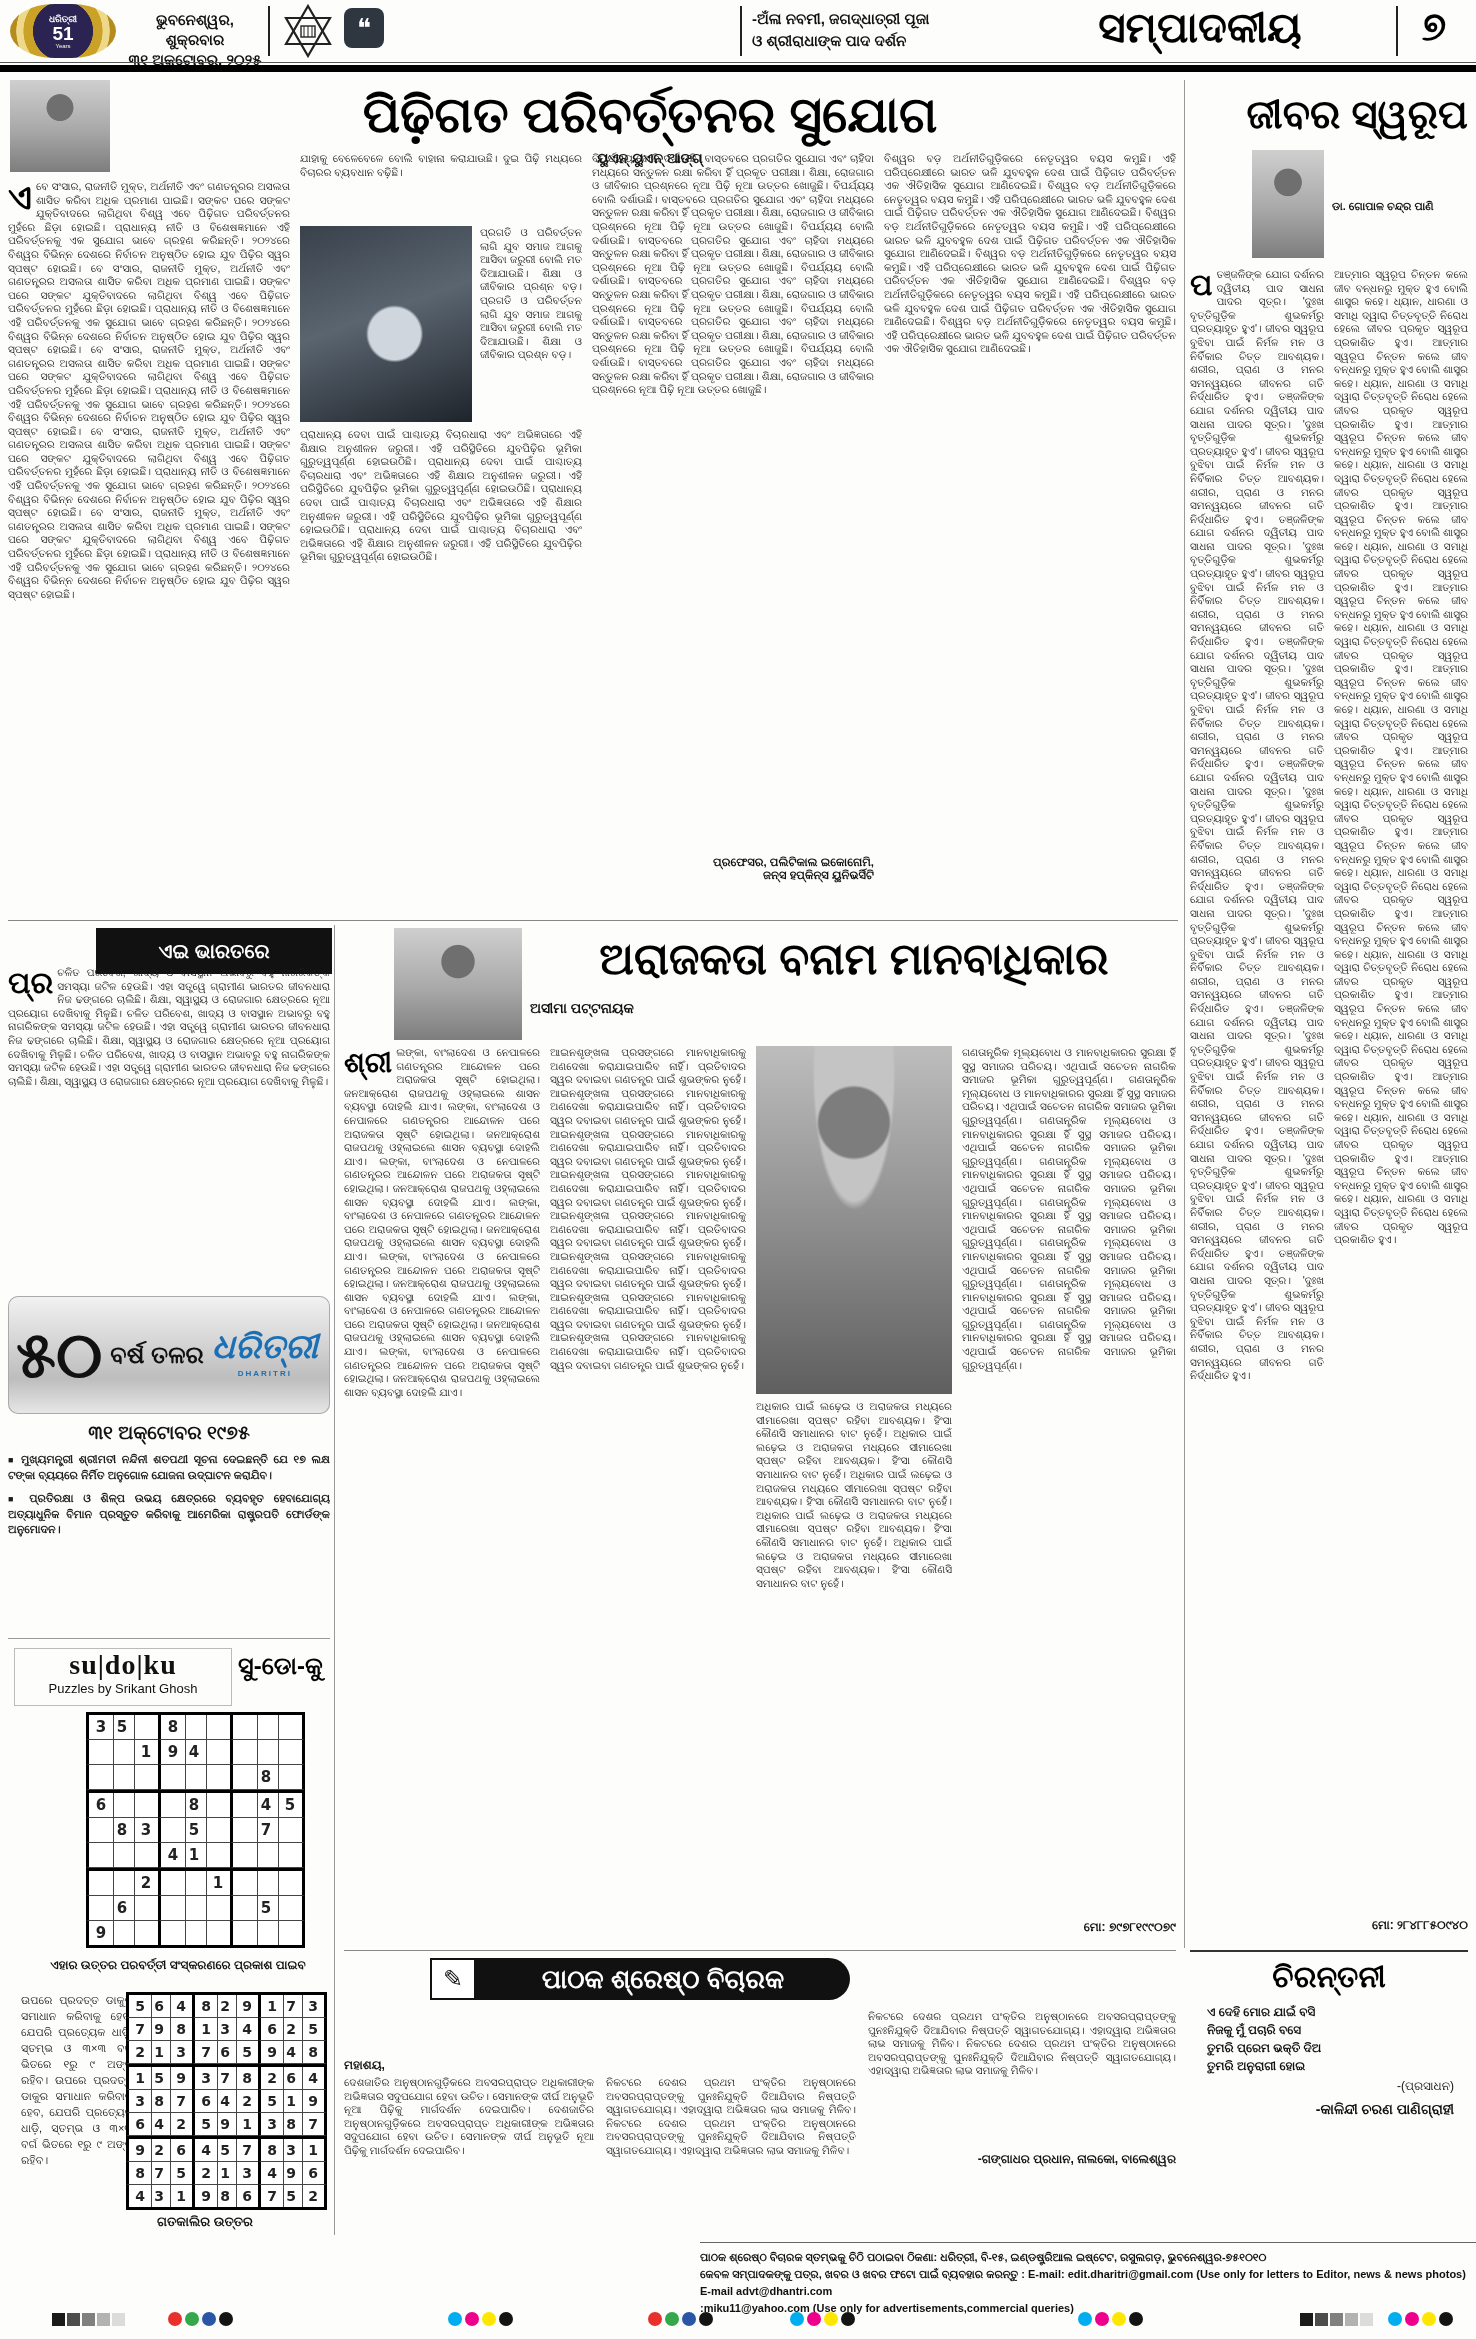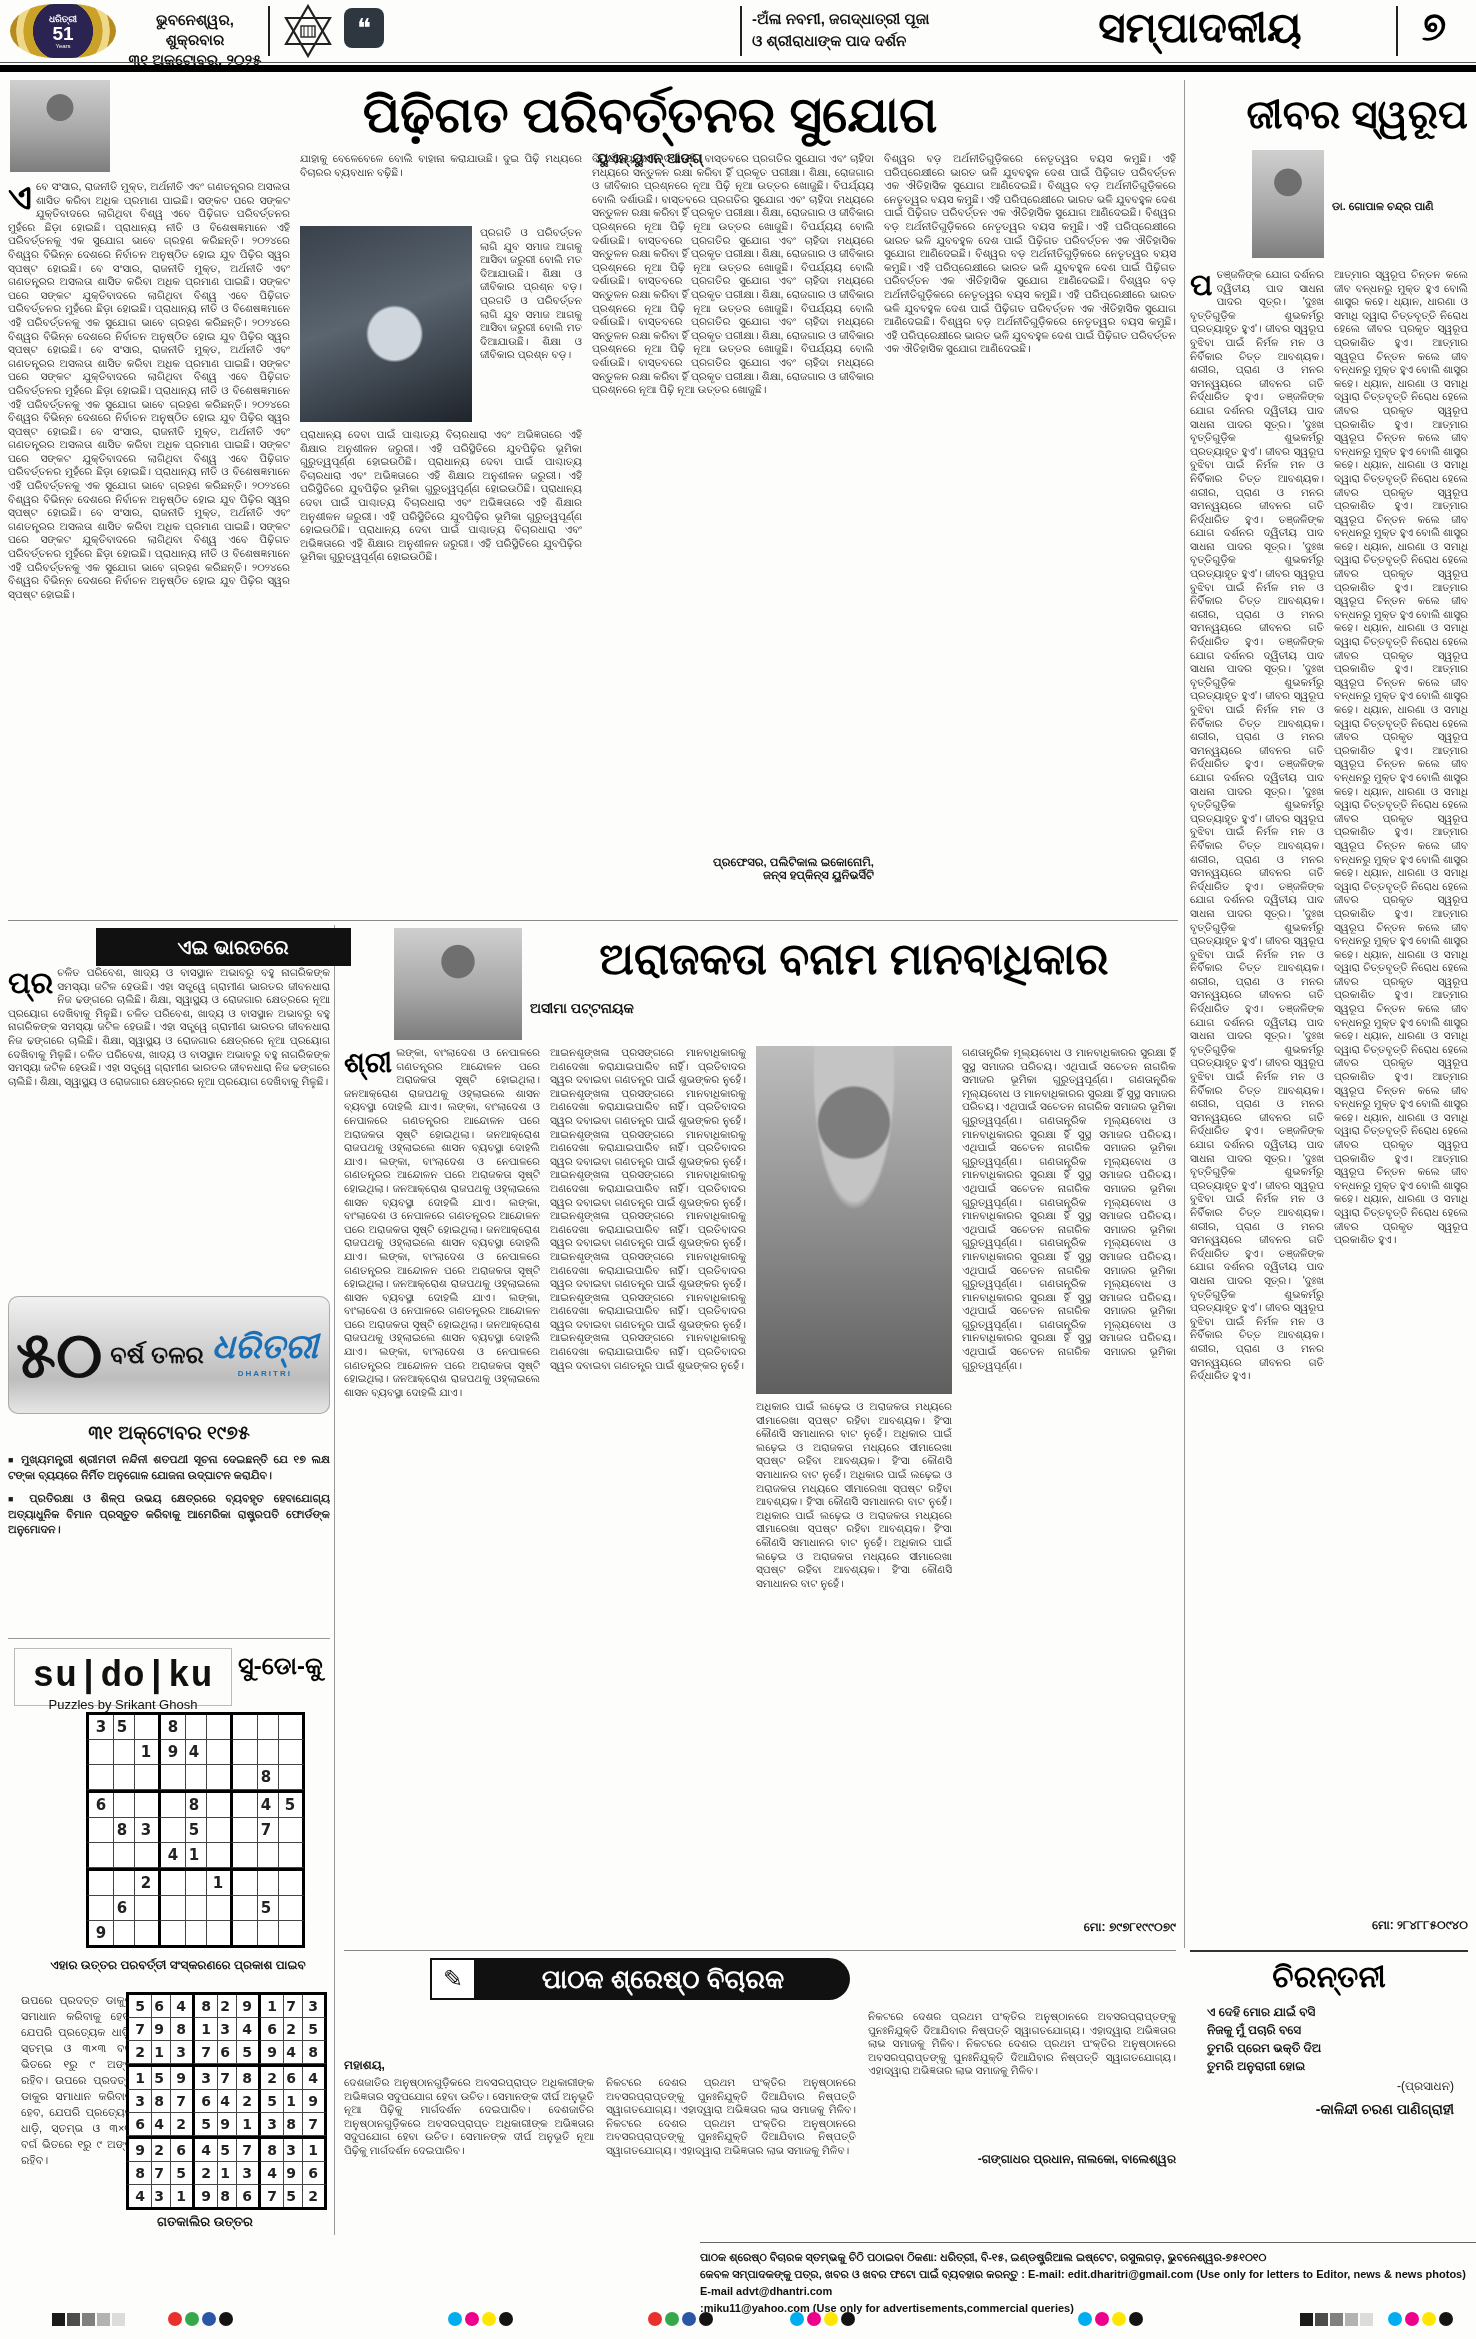--- a/index.html
+++ b/index.html
@@ -98,22 +98,22 @@
   <div class="abs" style="left:1332px;top:200px;width:136px;font-size:11px;font-weight:bold;">ଡା. ଗୋପାଳ ଚନ୍ଦ୍ର ପାଣି</div>
 
   <div class="abs bodytext" style="left:1190px;top:268px;width:134px;height:1672px;">
     <span class="dropcap" style="font-size:30px;">ପ</span>
     <span>ତଞ୍ଜଳିଙ୍କ ଯୋଗ ଦର୍ଶନର ଦ୍ୱିତୀୟ ପାଦ ସାଧନା ପାଦର ସୂତ୍ର। 'ଦୁଃଖ ବୃତ୍ତିଗୁଡ଼ିକ ଶୁଭକର୍ମରୁ ପ୍ରତ୍ୟାହୃତ ହୁଏ'। ଜୀବର ସ୍ୱରୂପ ବୁଝିବା ପାଇଁ ନିର୍ମଳ ମନ ଓ ନିର୍ବିକାର ଚିତ୍ତ ଆବଶ୍ୟକ। ଶରୀର, ପ୍ରାଣ ଓ ମନର ସମନ୍ୱୟରେ ଜୀବନର ଗତି ନିର୍ଦ୍ଧାରିତ ହୁଏ। ତଞ୍ଜଳିଙ୍କ ଯୋଗ ଦର୍ଶନର ଦ୍ୱିତୀୟ ପାଦ ସାଧନା ପାଦର ସୂତ୍ର। 'ଦୁଃଖ ବୃତ୍ତିଗୁଡ଼ିକ ଶୁଭକର୍ମରୁ ପ୍ରତ୍ୟାହୃତ ହୁଏ'। ଜୀବର ସ୍ୱରୂପ ବୁଝିବା ପାଇଁ ନିର୍ମଳ ମନ ଓ ନିର୍ବିକାର ଚିତ୍ତ ଆବଶ୍ୟକ। ଶରୀର, ପ୍ରାଣ ଓ ମନର ସମନ୍ୱୟରେ ଜୀବନର ଗତି ନିର୍ଦ୍ଧାରିତ ହୁଏ। ତଞ୍ଜଳିଙ୍କ ଯୋଗ ଦର୍ଶନର ଦ୍ୱିତୀୟ ପାଦ ସାଧନା ପାଦର ସୂତ୍ର। 'ଦୁଃଖ ବୃତ୍ତିଗୁଡ଼ିକ ଶୁଭକର୍ମରୁ ପ୍ରତ୍ୟାହୃତ ହୁଏ'। ଜୀବର ସ୍ୱରୂପ ବୁଝିବା ପାଇଁ ନିର୍ମଳ ମନ ଓ ନିର୍ବିକାର ଚିତ୍ତ ଆବଶ୍ୟକ। ଶରୀର, ପ୍ରାଣ ଓ ମନର ସମନ୍ୱୟରେ ଜୀବନର ଗତି ନିର୍ଦ୍ଧାରିତ ହୁଏ। ତଞ୍ଜଳିଙ୍କ ଯୋଗ ଦର୍ଶନର ଦ୍ୱିତୀୟ ପାଦ ସାଧନା ପାଦର ସୂତ୍ର। 'ଦୁଃଖ ବୃତ୍ତିଗୁଡ଼ିକ ଶୁଭକର୍ମରୁ ପ୍ରତ୍ୟାହୃତ ହୁଏ'। ଜୀବର ସ୍ୱରୂପ ବୁଝିବା ପାଇଁ ନିର୍ମଳ ମନ ଓ ନିର୍ବିକାର ଚିତ୍ତ ଆବଶ୍ୟକ। ଶରୀର, ପ୍ରାଣ ଓ ମନର ସମନ୍ୱୟରେ ଜୀବନର ଗତି ନିର୍ଦ୍ଧାରିତ ହୁଏ। ତଞ୍ଜଳିଙ୍କ ଯୋଗ ଦର୍ଶନର ଦ୍ୱିତୀୟ ପାଦ ସାଧନା ପାଦର ସୂତ୍ର। 'ଦୁଃଖ ବୃତ୍ତିଗୁଡ଼ିକ ଶୁଭକର୍ମରୁ ପ୍ରତ୍ୟାହୃତ ହୁଏ'। ଜୀବର ସ୍ୱରୂପ ବୁଝିବା ପାଇଁ ନିର୍ମଳ ମନ ଓ ନିର୍ବିକାର ଚିତ୍ତ ଆବଶ୍ୟକ। ଶରୀର, ପ୍ରାଣ ଓ ମନର ସମନ୍ୱୟରେ ଜୀବନର ଗତି ନିର୍ଦ୍ଧାରିତ ହୁଏ। ତଞ୍ଜଳିଙ୍କ ଯୋଗ ଦର୍ଶନର ଦ୍ୱିତୀୟ ପାଦ ସାଧନା ପାଦର ସୂତ୍ର। 'ଦୁଃଖ ବୃତ୍ତିଗୁଡ଼ିକ ଶୁଭକର୍ମରୁ ପ୍ରତ୍ୟାହୃତ ହୁଏ'। ଜୀବର ସ୍ୱରୂପ ବୁଝିବା ପାଇଁ ନିର୍ମଳ ମନ ଓ ନିର୍ବିକାର ଚିତ୍ତ ଆବଶ୍ୟକ। ଶରୀର, ପ୍ରାଣ ଓ ମନର ସମନ୍ୱୟରେ ଜୀବନର ଗତି ନିର୍ଦ୍ଧାରିତ ହୁଏ। ତଞ୍ଜଳିଙ୍କ ଯୋଗ ଦର୍ଶନର ଦ୍ୱିତୀୟ ପାଦ ସାଧନା ପାଦର ସୂତ୍ର। 'ଦୁଃଖ ବୃତ୍ତିଗୁଡ଼ିକ ଶୁଭକର୍ମରୁ ପ୍ରତ୍ୟାହୃତ ହୁଏ'। ଜୀବର ସ୍ୱରୂପ ବୁଝିବା ପାଇଁ ନିର୍ମଳ ମନ ଓ ନିର୍ବିକାର ଚିତ୍ତ ଆବଶ୍ୟକ। ଶରୀର, ପ୍ରାଣ ଓ ମନର ସମନ୍ୱୟରେ ଜୀବନର ଗତି ନିର୍ଦ୍ଧାରିତ ହୁଏ। ତଞ୍ଜଳିଙ୍କ ଯୋଗ ଦର୍ଶନର ଦ୍ୱିତୀୟ ପାଦ ସାଧନା ପାଦର ସୂତ୍ର। 'ଦୁଃଖ ବୃତ୍ତିଗୁଡ଼ିକ ଶୁଭକର୍ମରୁ ପ୍ରତ୍ୟାହୃତ ହୁଏ'। ଜୀବର ସ୍ୱରୂପ ବୁଝିବା ପାଇଁ ନିର୍ମଳ ମନ ଓ ନିର୍ବିକାର ଚିତ୍ତ ଆବଶ୍ୟକ। ଶରୀର, ପ୍ରାଣ ଓ ମନର ସମନ୍ୱୟରେ ଜୀବନର ଗତି ନିର୍ଦ୍ଧାରିତ ହୁଏ। ତଞ୍ଜଳିଙ୍କ ଯୋଗ ଦର୍ଶନର ଦ୍ୱିତୀୟ ପାଦ ସାଧନା ପାଦର ସୂତ୍ର। 'ଦୁଃଖ ବୃତ୍ତିଗୁଡ଼ିକ ଶୁଭକର୍ମରୁ ପ୍ରତ୍ୟାହୃତ ହୁଏ'। ଜୀବର ସ୍ୱରୂପ ବୁଝିବା ପାଇଁ ନିର୍ମଳ ମନ ଓ ନିର୍ବିକାର ଚିତ୍ତ ଆବଶ୍ୟକ। ଶରୀର, ପ୍ରାଣ ଓ ମନର ସମନ୍ୱୟରେ ଜୀବନର ଗତି ନିର୍ଦ୍ଧାରିତ ହୁଏ।</span>
   </div>
   <div class="abs bodytext" style="left:1334px;top:268px;width:134px;height:1645px;">ଆତ୍ମାର ସ୍ୱରୂପ ଚିନ୍ତନ କଲେ ଜୀବ ବନ୍ଧନରୁ ମୁକ୍ତ ହୁଏ ବୋଲି ଶାସ୍ତ୍ର କହେ। ଧ୍ୟାନ, ଧାରଣା ଓ ସମାଧି ଦ୍ୱାରା ଚିତ୍ତବୃତ୍ତି ନିରୋଧ ହେଲେ ଜୀବର ପ୍ରକୃତ ସ୍ୱରୂପ ପ୍ରକାଶିତ ହୁଏ। ଆତ୍ମାର ସ୍ୱରୂପ ଚିନ୍ତନ କଲେ ଜୀବ ବନ୍ଧନରୁ ମୁକ୍ତ ହୁଏ ବୋଲି ଶାସ୍ତ୍ର କହେ। ଧ୍ୟାନ, ଧାରଣା ଓ ସମାଧି ଦ୍ୱାରା ଚିତ୍ତବୃତ୍ତି ନିରୋଧ ହେଲେ ଜୀବର ପ୍ରକୃତ ସ୍ୱରୂପ ପ୍ରକାଶିତ ହୁଏ। ଆତ୍ମାର ସ୍ୱରୂପ ଚିନ୍ତନ କଲେ ଜୀବ ବନ୍ଧନରୁ ମୁକ୍ତ ହୁଏ ବୋଲି ଶାସ୍ତ୍ର କହେ। ଧ୍ୟାନ, ଧାରଣା ଓ ସମାଧି ଦ୍ୱାରା ଚିତ୍ତବୃତ୍ତି ନିରୋଧ ହେଲେ ଜୀବର ପ୍ରକୃତ ସ୍ୱରୂପ ପ୍ରକାଶିତ ହୁଏ। ଆତ୍ମାର ସ୍ୱରୂପ ଚିନ୍ତନ କଲେ ଜୀବ ବନ୍ଧନରୁ ମୁକ୍ତ ହୁଏ ବୋଲି ଶାସ୍ତ୍ର କହେ। ଧ୍ୟାନ, ଧାରଣା ଓ ସମାଧି ଦ୍ୱାରା ଚିତ୍ତବୃତ୍ତି ନିରୋଧ ହେଲେ ଜୀବର ପ୍ରକୃତ ସ୍ୱରୂପ ପ୍ରକାଶିତ ହୁଏ। ଆତ୍ମାର ସ୍ୱରୂପ ଚିନ୍ତନ କଲେ ଜୀବ ବନ୍ଧନରୁ ମୁକ୍ତ ହୁଏ ବୋଲି ଶାସ୍ତ୍ର କହେ। ଧ୍ୟାନ, ଧାରଣା ଓ ସମାଧି ଦ୍ୱାରା ଚିତ୍ତବୃତ୍ତି ନିରୋଧ ହେଲେ ଜୀବର ପ୍ରକୃତ ସ୍ୱରୂପ ପ୍ରକାଶିତ ହୁଏ। ଆତ୍ମାର ସ୍ୱରୂପ ଚିନ୍ତନ କଲେ ଜୀବ ବନ୍ଧନରୁ ମୁକ୍ତ ହୁଏ ବୋଲି ଶାସ୍ତ୍ର କହେ। ଧ୍ୟାନ, ଧାରଣା ଓ ସମାଧି ଦ୍ୱାରା ଚିତ୍ତବୃତ୍ତି ନିରୋଧ ହେଲେ ଜୀବର ପ୍ରକୃତ ସ୍ୱରୂପ ପ୍ରକାଶିତ ହୁଏ। ଆତ୍ମାର ସ୍ୱରୂପ ଚିନ୍ତନ କଲେ ଜୀବ ବନ୍ଧନରୁ ମୁକ୍ତ ହୁଏ ବୋଲି ଶାସ୍ତ୍ର କହେ। ଧ୍ୟାନ, ଧାରଣା ଓ ସମାଧି ଦ୍ୱାରା ଚିତ୍ତବୃତ୍ତି ନିରୋଧ ହେଲେ ଜୀବର ପ୍ରକୃତ ସ୍ୱରୂପ ପ୍ରକାଶିତ ହୁଏ। ଆତ୍ମାର ସ୍ୱରୂପ ଚିନ୍ତନ କଲେ ଜୀବ ବନ୍ଧନରୁ ମୁକ୍ତ ହୁଏ ବୋଲି ଶାସ୍ତ୍ର କହେ। ଧ୍ୟାନ, ଧାରଣା ଓ ସମାଧି ଦ୍ୱାରା ଚିତ୍ତବୃତ୍ତି ନିରୋଧ ହେଲେ ଜୀବର ପ୍ରକୃତ ସ୍ୱରୂପ ପ୍ରକାଶିତ ହୁଏ। ଆତ୍ମାର ସ୍ୱରୂପ ଚିନ୍ତନ କଲେ ଜୀବ ବନ୍ଧନରୁ ମୁକ୍ତ ହୁଏ ବୋଲି ଶାସ୍ତ୍ର କହେ। ଧ୍ୟାନ, ଧାରଣା ଓ ସମାଧି ଦ୍ୱାରା ଚିତ୍ତବୃତ୍ତି ନିରୋଧ ହେଲେ ଜୀବର ପ୍ରକୃତ ସ୍ୱରୂପ ପ୍ରକାଶିତ ହୁଏ। ଆତ୍ମାର ସ୍ୱରୂପ ଚିନ୍ତନ କଲେ ଜୀବ ବନ୍ଧନରୁ ମୁକ୍ତ ହୁଏ ବୋଲି ଶାସ୍ତ୍ର କହେ। ଧ୍ୟାନ, ଧାରଣା ଓ ସମାଧି ଦ୍ୱାରା ଚିତ୍ତବୃତ୍ତି ନିରୋଧ ହେଲେ ଜୀବର ପ୍ରକୃତ ସ୍ୱରୂପ ପ୍ରକାଶିତ ହୁଏ। ଆତ୍ମାର ସ୍ୱରୂପ ଚିନ୍ତନ କଲେ ଜୀବ ବନ୍ଧନରୁ ମୁକ୍ତ ହୁଏ ବୋଲି ଶାସ୍ତ୍ର କହେ। ଧ୍ୟାନ, ଧାରଣା ଓ ସମାଧି ଦ୍ୱାରା ଚିତ୍ତବୃତ୍ତି ନିରୋଧ ହେଲେ ଜୀବର ପ୍ରକୃତ ସ୍ୱରୂପ ପ୍ରକାଶିତ ହୁଏ। ଆତ୍ମାର ସ୍ୱରୂପ ଚିନ୍ତନ କଲେ ଜୀବ ବନ୍ଧନରୁ ମୁକ୍ତ ହୁଏ ବୋଲି ଶାସ୍ତ୍ର କହେ। ଧ୍ୟାନ, ଧାରଣା ଓ ସମାଧି ଦ୍ୱାରା ଚିତ୍ତବୃତ୍ତି ନିରୋଧ ହେଲେ ଜୀବର ପ୍ରକୃତ ସ୍ୱରୂପ ପ୍ରକାଶିତ ହୁଏ।</div>
   <div class="abs sig" style="left:1334px;top:1918px;width:134px;font-size:12px;">ମୋ: ୨୮୪୮୮୫୦୯୪୦</div>
 
   <div class="vline" style="left:334px;top:925px;height:1310px;"></div>
-  <div class="abs" style="left:96px;top:928px;width:236px;height:38px;background:#111;color:#fff;display:flex;align-items:center;justify-content:center;
-       font-weight:bold;font-size:20px;padding-left:19px;">ଏଇ ଭାରତରେ</div>
+  <div class="abs" style="left:96px;top:928px;width:236px;height:46px;background:#111;color:#fff;display:flex;align-items:center;justify-content:center;
+       font-weight:bold;font-size:20px;">ଏଇ ଭାରତରେ</div>
   <div class="abs bodytext" style="left:8px;top:966px;width:322px;height:318px;">
     <span class="dropcap" style="font-size:30px;">ପ୍ର</span>
     <span>ଚଳିତ ପରିବେଶ, ଖାଦ୍ୟ ଓ ବାସସ୍ଥାନ ଅଭାବରୁ ବହୁ ନାଗରିକଙ୍କ ସମସ୍ୟା ଜଟିଳ ହେଉଛି। ଏହା ସତ୍ତ୍ୱେ ଗ୍ରାମୀଣ ଭାରତର ଜୀବନଧାରା ନିଜ ଢଙ୍ଗରେ ଚାଲିଛି। ଶିକ୍ଷା, ସ୍ୱାସ୍ଥ୍ୟ ଓ ରୋଜଗାର କ୍ଷେତ୍ରରେ ନୂଆ ପ୍ରୟୋଗ ଦେଖିବାକୁ ମିଳୁଛି। ଚଳିତ ପରିବେଶ, ଖାଦ୍ୟ ଓ ବାସସ୍ଥାନ ଅଭାବରୁ ବହୁ ନାଗରିକଙ୍କ ସମସ୍ୟା ଜଟିଳ ହେଉଛି। ଏହା ସତ୍ତ୍ୱେ ଗ୍ରାମୀଣ ଭାରତର ଜୀବନଧାରା ନିଜ ଢଙ୍ଗରେ ଚାଲିଛି। ଶିକ୍ଷା, ସ୍ୱାସ୍ଥ୍ୟ ଓ ରୋଜଗାର କ୍ଷେତ୍ରରେ ନୂଆ ପ୍ରୟୋଗ ଦେଖିବାକୁ ମିଳୁଛି। ଚଳିତ ପରିବେଶ, ଖାଦ୍ୟ ଓ ବାସସ୍ଥାନ ଅଭାବରୁ ବହୁ ନାଗରିକଙ୍କ ସମସ୍ୟା ଜଟିଳ ହେଉଛି। ଏହା ସତ୍ତ୍ୱେ ଗ୍ରାମୀଣ ଭାରତର ଜୀବନଧାରା ନିଜ ଢଙ୍ଗରେ ଚାଲିଛି। ଶିକ୍ଷା, ସ୍ୱାସ୍ଥ୍ୟ ଓ ରୋଜଗାର କ୍ଷେତ୍ରରେ ନୂଆ ପ୍ରୟୋଗ ଦେଖିବାକୁ ମିଳୁଛି।</span>
   </div>
 
   <div class="abs" style="left:8px;top:1296px;width:322px;height:118px;border-radius:10px;
        background:linear-gradient(180deg,#f2f2f2 0%,#d8d8d8 35%,#bdbdbd 70%,#e8e8e8 100%);
        box-shadow:inset 0 0 0 1px #aaa;display:flex;align-items:center;padding:0 8px;box-sizing:border-box;">
     <span style="font-size:64px;font-weight:bold;line-height:60px;">୫୦</span>
     <span style="font-size:24px;font-weight:bold;margin:0 8px;">ବର୍ଷ ତଳର</span>
@@ -123,21 +123,21 @@
     </span>
   </div>
   <div class="abs" style="left:8px;top:1422px;width:322px;text-align:center;font-weight:bold;font-size:19px;">୩୧ ଅକ୍ଟୋବର ୧୯୭୫</div>
   <div id="fifty-items" class="abs bodytext" style="left:8px;top:1452px;width:322px;height:180px;font-size:11px;line-height:15px;font-weight:bold;">
       <div class="bullet" style="margin-bottom: 8px;">ମୁଖ୍ୟମନ୍ତ୍ରୀ ଶ୍ରୀମତୀ ନନ୍ଦିନୀ ଶତପଥୀ ସୂଚନା ଦେଇଛନ୍ତି ଯେ ୧୭ ଲକ୍ଷ ଟଙ୍କା ବ୍ୟୟରେ ନିର୍ମିତ ଅନୁଗୋଳ ଯୋଜନା ଉଦ୍‌ଘାଟନ କରାଯିବ।</div>
       <div class="bullet" style="margin-bottom: 8px;">ପ୍ରତିରକ୍ଷା ଓ ଶିଳ୍ପ ଉଭୟ କ୍ଷେତ୍ରରେ ବ୍ୟବହୃତ ହେବାଯୋଗ୍ୟ ଅତ୍ୟାଧୁନିକ ବିମାନ ପ୍ରସ୍ତୁତ କରିବାକୁ ଆମେରିକା ରାଷ୍ଟ୍ରପତି ଫୋର୍ଡଙ୍କ ଅନୁମୋଦନ।</div>
     </div>
 
   <div class="hline" style="left:8px;top:1638px;width:322px;height:1px;background:#999;"></div>
   <div class="abs" style="left:14px;top:1648px;width:216px;height:56px;border:1px solid #bbb;text-align:center;">
-    <div style="font-size:36px;font-weight:bold;letter-spacing:1px;font-family:Liberation Mono, monospace;margin-top:7px;">su|do|ku</div>
+    <div style="font-size:28px;font-weight:bold;letter-spacing:1px;font-family:Liberation Serif, serif;">su|do|ku</div>
     <div style="font-size:13px;">Puzzles by Srikant Ghosh</div>
   </div>
   <div class="abs headline" style="left:238px;top:1652px;width:130px;font-size:24px;">ସୁ-ଡୋ-କୁ</div>
 
   <div id="sudoku-puzzle" class="sd-grid abs" style="left: 86px; top: 1712px; grid-template-columns: repeat(9, 24px);">
       <span class="sd-cell bt bl" style="width: 24px; height: 24px; line-height: 24px; font-size: 15px;">3</span>
       <span class="sd-cell bt" style="width: 24px; height: 24px; line-height: 24px; font-size: 15px;">5</span>
       <span class="sd-cell bt" style="width: 24px; height: 24px; line-height: 24px; font-size: 15px;"></span>
       <span class="sd-cell bt bl" style="width: 24px; height: 24px; line-height: 24px; font-size: 15px;">8</span>
       <span class="sd-cell bt" style="width: 24px; height: 24px; line-height: 24px; font-size: 15px;"></span>

